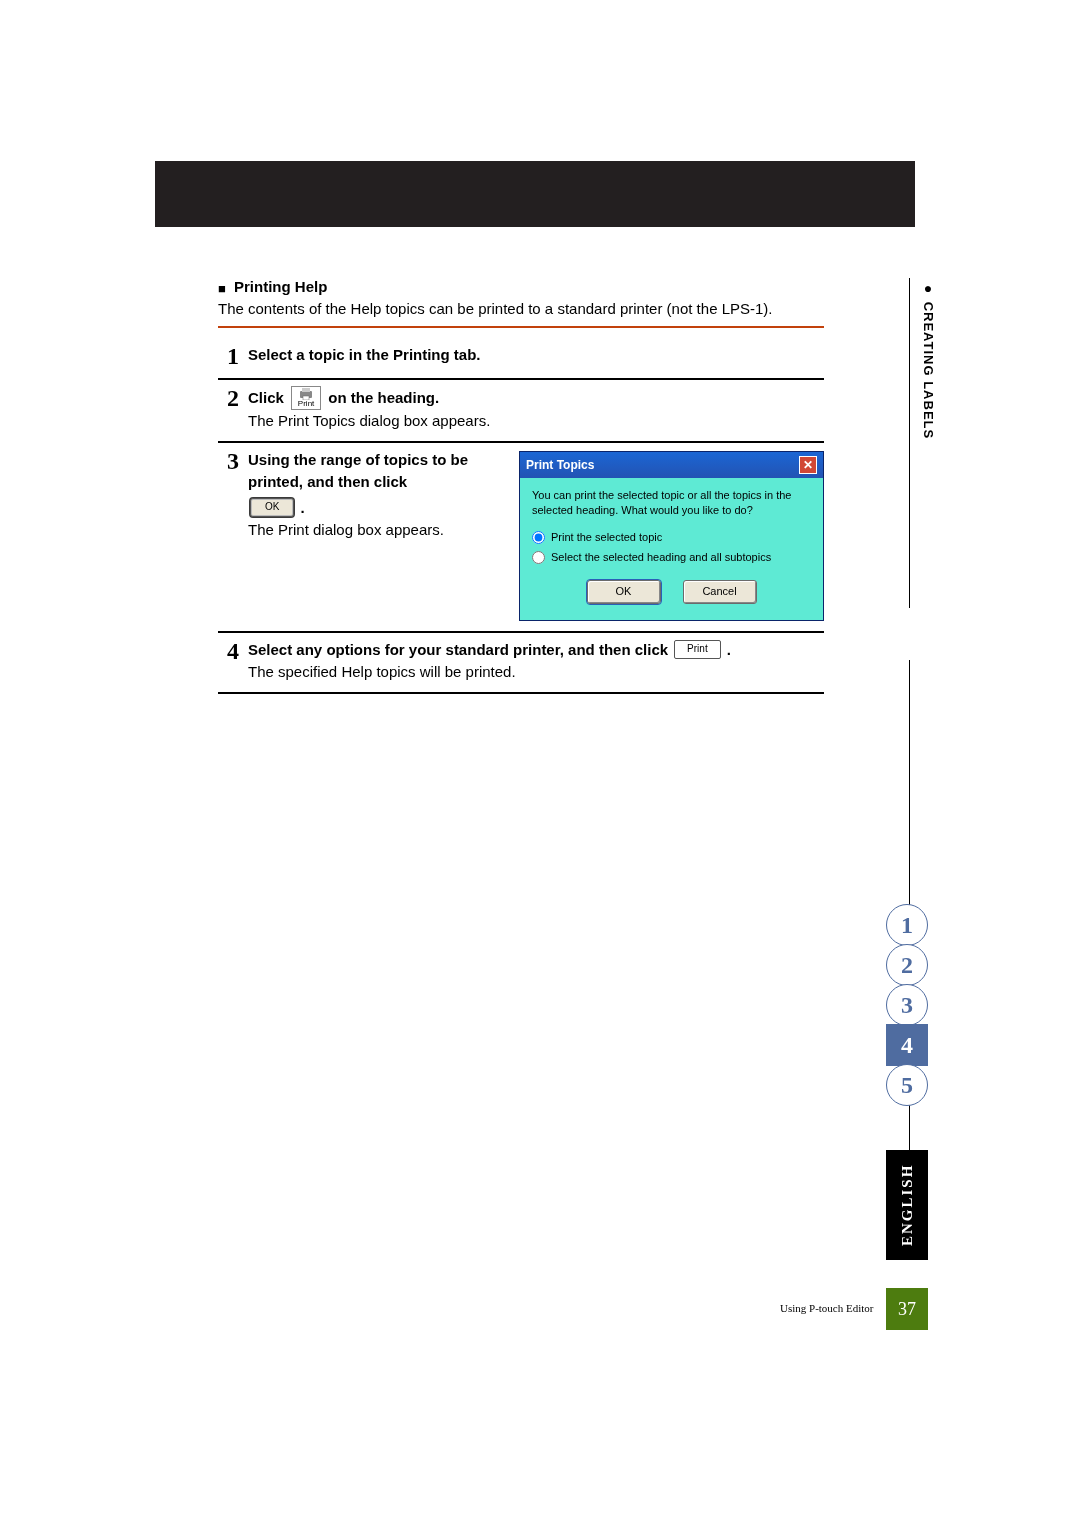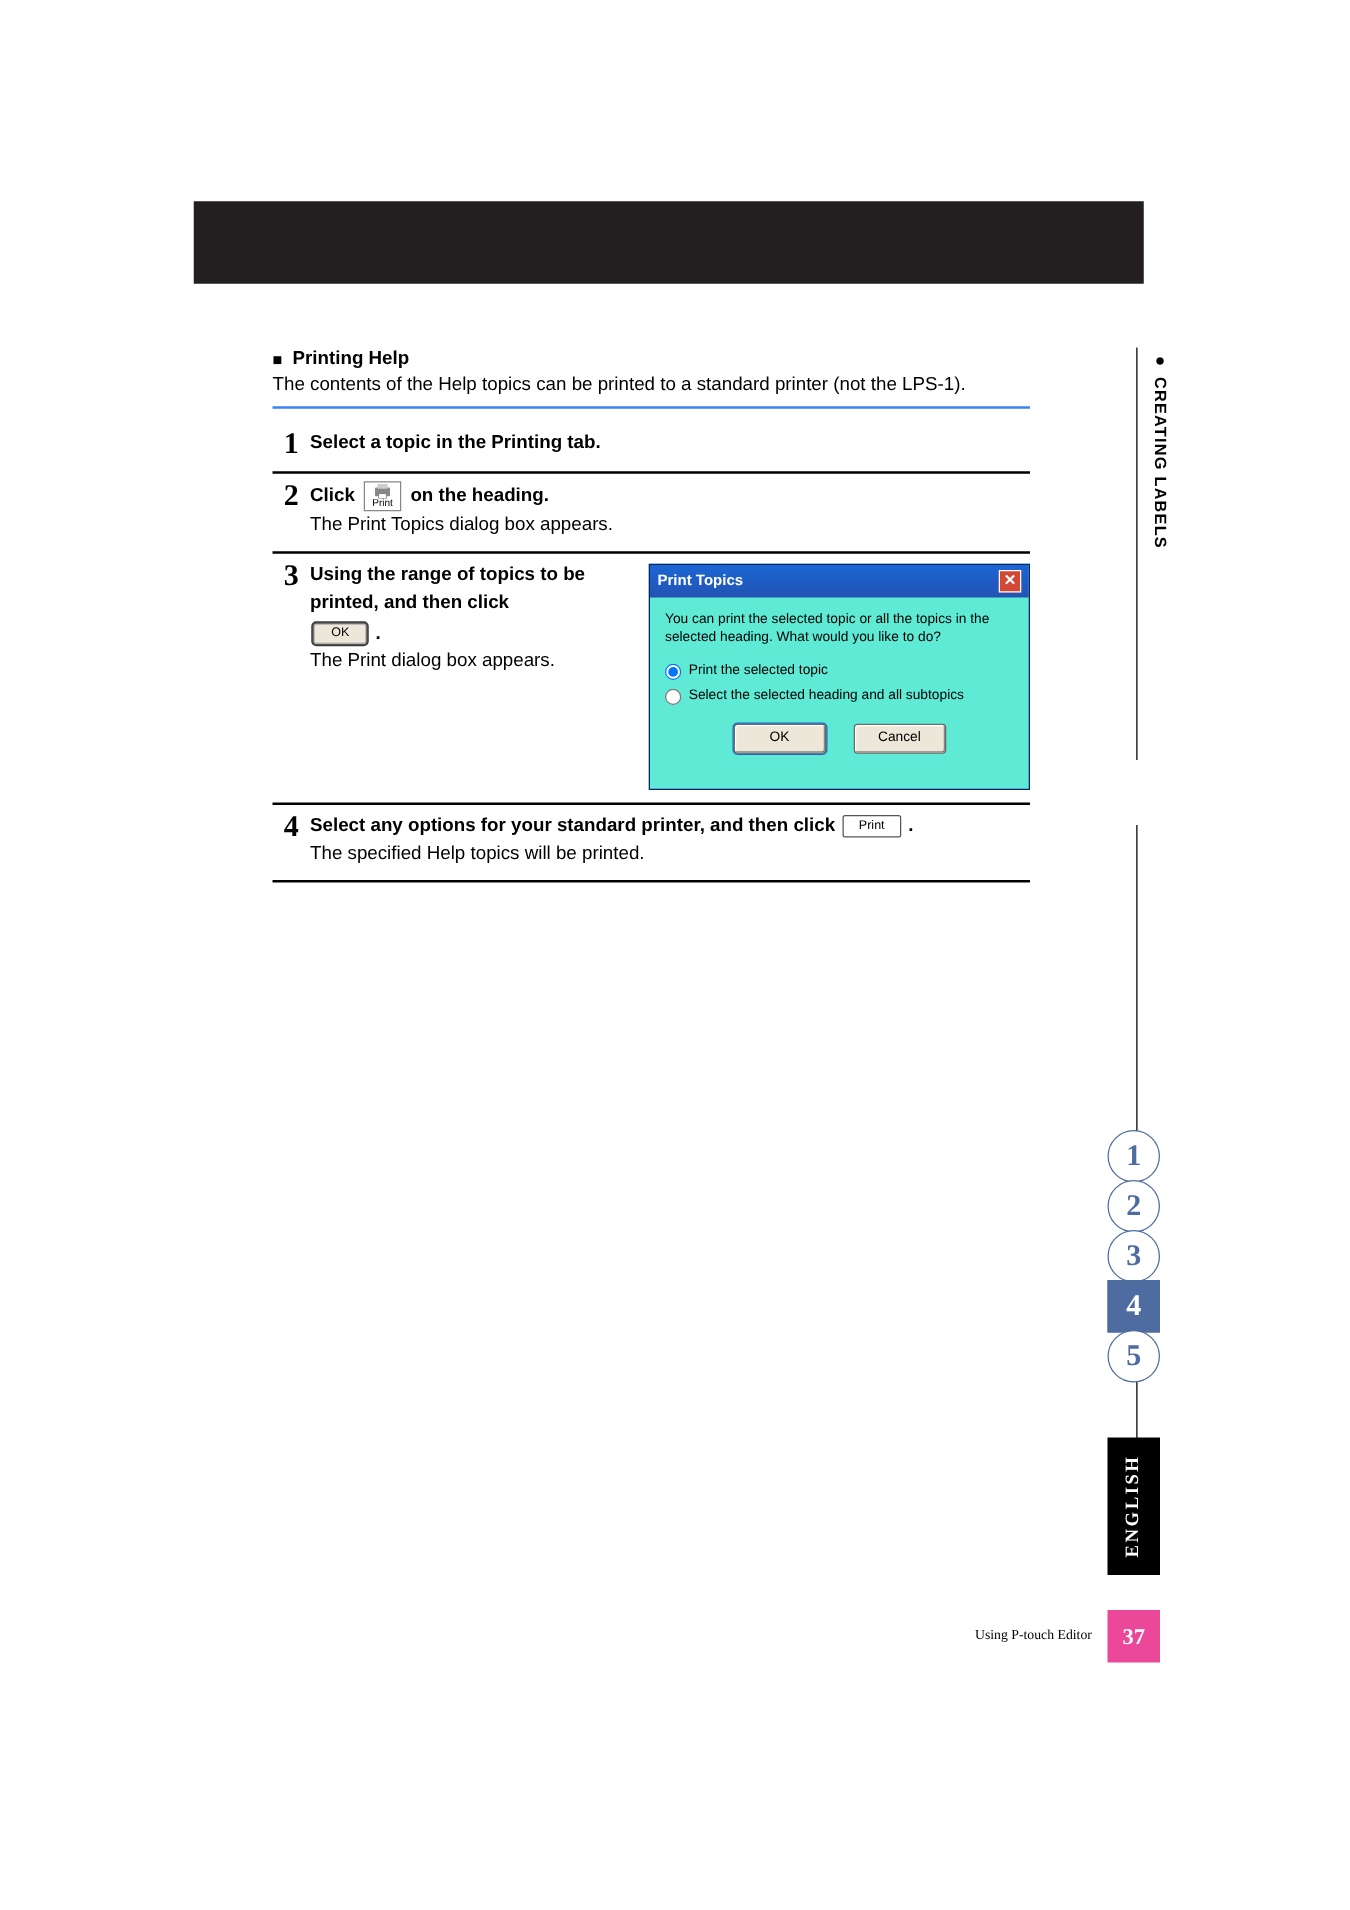--- a/index.html
+++ b/index.html
@@ -25,21 +25,21 @@
     width: 606px;
   }
   .section-title {
     font-weight: bold;
     font-size: 15px;
     margin-bottom: 4px;
   }
   .sq { font-size: 13px; display: inline-block; vertical-align: middle; margin-right: 4px; }
   .intro-line {
     font-size: 15px;
-    border-bottom: 2px solid #3b82f6;
+    border-bottom: 2px solid #c2410c;
     padding-bottom: 9px;
     margin-bottom: 10px;
   }
   .step-row {
     display: flex;
     align-items: flex-start;
     border-bottom: 2px solid #000;
     padding: 6px 0 10px 0;
   }
   .step-num {
@@ -83,21 +83,21 @@
   .dialog-title {
     display: flex; justify-content: space-between; align-items: center;
     background: linear-gradient(#1b66d4,#2353b3); color: #fff;
     padding: 4px 6px; font-weight: bold; font-size: 12px;
   }
   .close-x {
     display: inline-flex; align-items: center; justify-content: center;
     width: 18px; height: 18px; background: #d14836; color: #fff;
     border: 1px solid #fff; font-weight: bold; font-size: 12px;
   }
-  .dialog-body { padding: 10px 12px 14px 12px; color: #000; }
+  .dialog-body { padding: 10px 12px 2px 12px; color: #000; }
   .dialog-body p { margin-bottom: 10px; line-height: 1.35; }
   .dialog-opt { display: flex; align-items: center; gap: 6px; padding: 2px 0; font-size: 11px; }
   .dialog-btns { display: flex; justify-content: center; gap: 22px; padding: 12px 0 14px 0; }
   .dlg-btn {
     border: 1px solid #6b6b6b; background: #ece7d8; font-size: 11px;
     width: 74px; padding: 3px 0; border-radius: 3px; text-align: center;
     box-shadow: inset -1px -1px 0 #888, inset 1px 1px 0 #fff;
   }
   .dlg-btn.default { outline: 1px solid #2a5fb8; }
   .side-rule {
@@ -172,25 +172,25 @@
     top: 1302px;
     font-family: "Times New Roman", serif;
     font-size: 11px;
   }
   .page-num-box {
     position: absolute;
     left: 886px;
     top: 1288px;
     width: 42px;
     height: 42px;
-    background: #ec4899;
+    background: #4d7c0f;
     color: #fff;
     font-family: Georgia, "Times New Roman", serif;
     font-size: 18px;
-    font-weight: bold;
+    font-weight: normal;
     display: flex;
     align-items: center;
     justify-content: center;
   }
 </style>
 </head>
 <body>
 
 <div class="top-band"></div>
 

